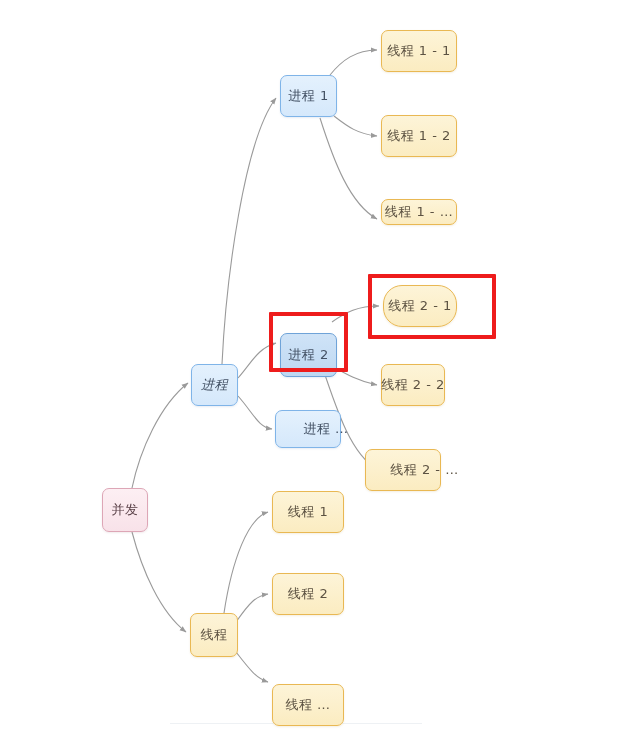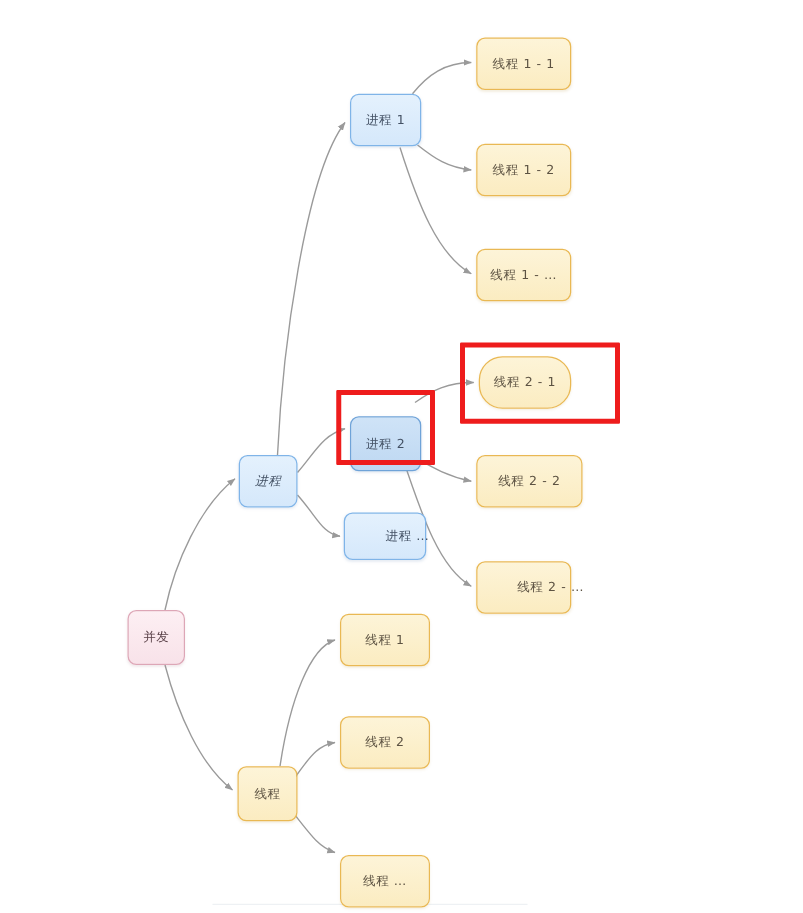--- a/index.html
+++ b/index.html
@@ -21,21 +21,21 @@
     left: 0; top: 0;
     width: 642px; height: 730px;
     pointer-events: none;
   }
   .node {
     position: absolute;
     display: flex;
     align-items: center;
     justify-content: center;
     border-radius: 7px;
-    font-size: 10px;
+    font-size: 13px;
     line-height: 1.1;
     letter-spacing: 0.5px;
     white-space: nowrap;
     color: #4a4a4a;
     z-index: 5;
   }
   
   .node.pink {
     background: linear-gradient(180deg, #fdeff3 0%, #f8e2e9 100%);
     border: 1px solid #dda6b6;
@@ -140,30 +140,30 @@
       </div>
       <div class="node blue" style="left: 275px; top: 410px; width: 66px; height: 38px; padding-left: 36px;">
         <span class="node-label">进程 …</span>
       </div>
       <div class="node yellow" style="left: 381px; top: 30px; width: 76px; height: 42px;">
         <span class="node-label">线程 1 - 1</span>
       </div>
       <div class="node yellow" style="left: 381px; top: 115px; width: 76px; height: 42px;">
         <span class="node-label">线程 1 - 2</span>
       </div>
-      <div class="node yellow" style="left: 381px; top: 199px; width: 76px; height: 42px;">
+      <div class="node yellow" style="left: 381px; top: 199px; width: 76px; height: 26px;">
         <span class="node-label">线程 1 - …</span>
       </div>
       <div class="node yellow" style="left: 383px; top: 285px; width: 74px; height: 42px; border-radius: 19px;">
         <span class="node-label">线程 2 - 1</span>
       </div>
-      <div class="node yellow" style="left: 381px; top: 364px; width: 85px; height: 42px;">
+      <div class="node yellow" style="left: 381px; top: 364px; width: 64px; height: 42px;">
         <span class="node-label">线程 2 - 2</span>
       </div>
-      <div class="node yellow" style="left: 381px; top: 449px; width: 76px; height: 42px; padding-left: 43px;">
+      <div class="node yellow" style="left: 365px; top: 449px; width: 76px; height: 42px; padding-left: 43px;">
         <span class="node-label">线程 2 - …</span>
       </div>
       <div class="node yellow" style="left: 272px; top: 491px; width: 72px; height: 42px;">
         <span class="node-label">线程 1</span>
       </div>
       <div class="node yellow" style="left: 272px; top: 573px; width: 72px; height: 42px;">
         <span class="node-label">线程 2</span>
       </div>
       <div class="node yellow" style="left: 272px; top: 661px; width: 72px; height: 42px; margin-top: 23px;">
         <span class="node-label">线程 …</span>

